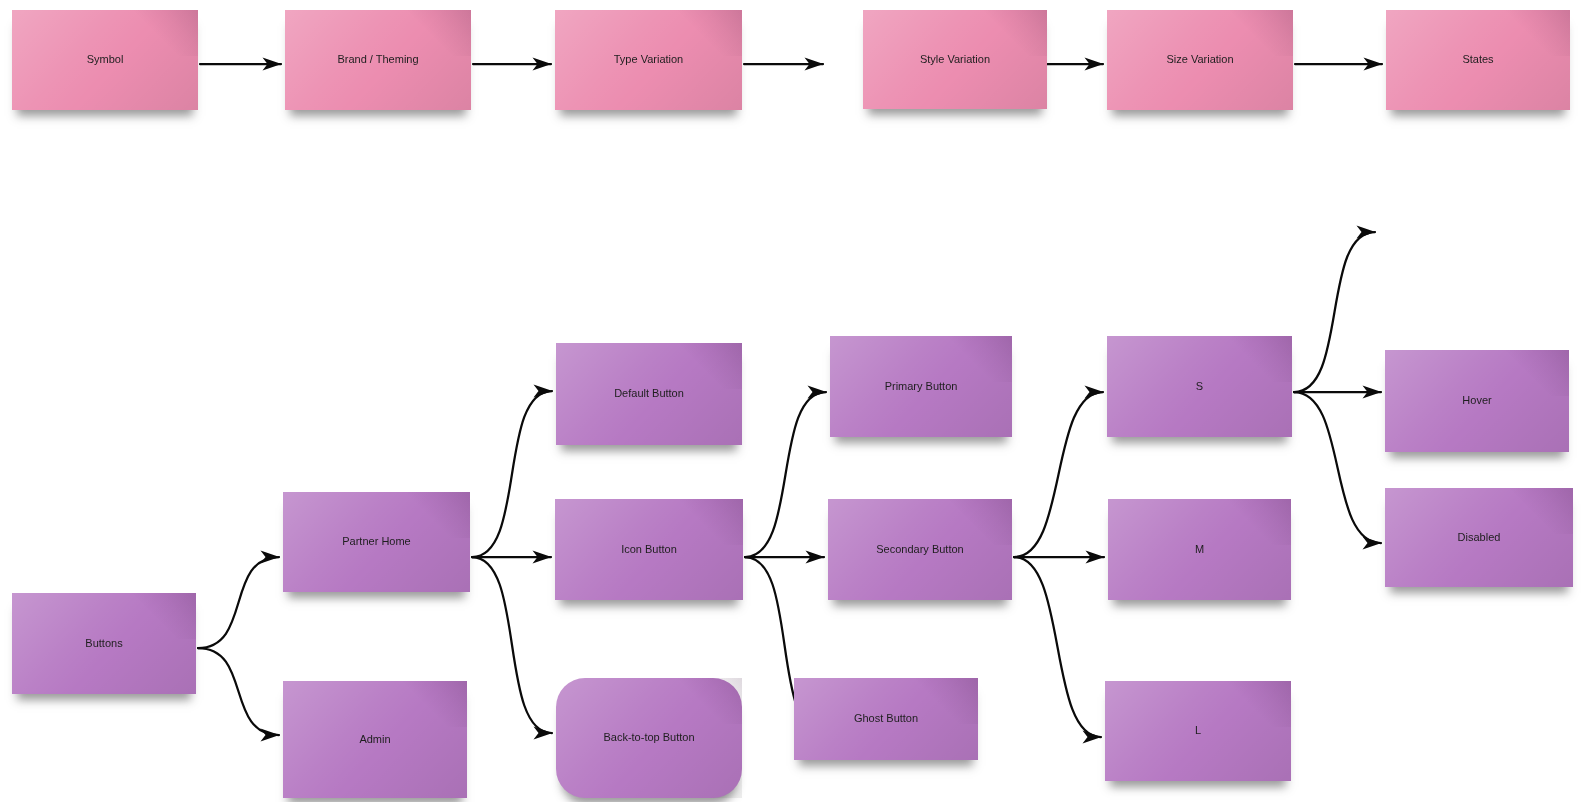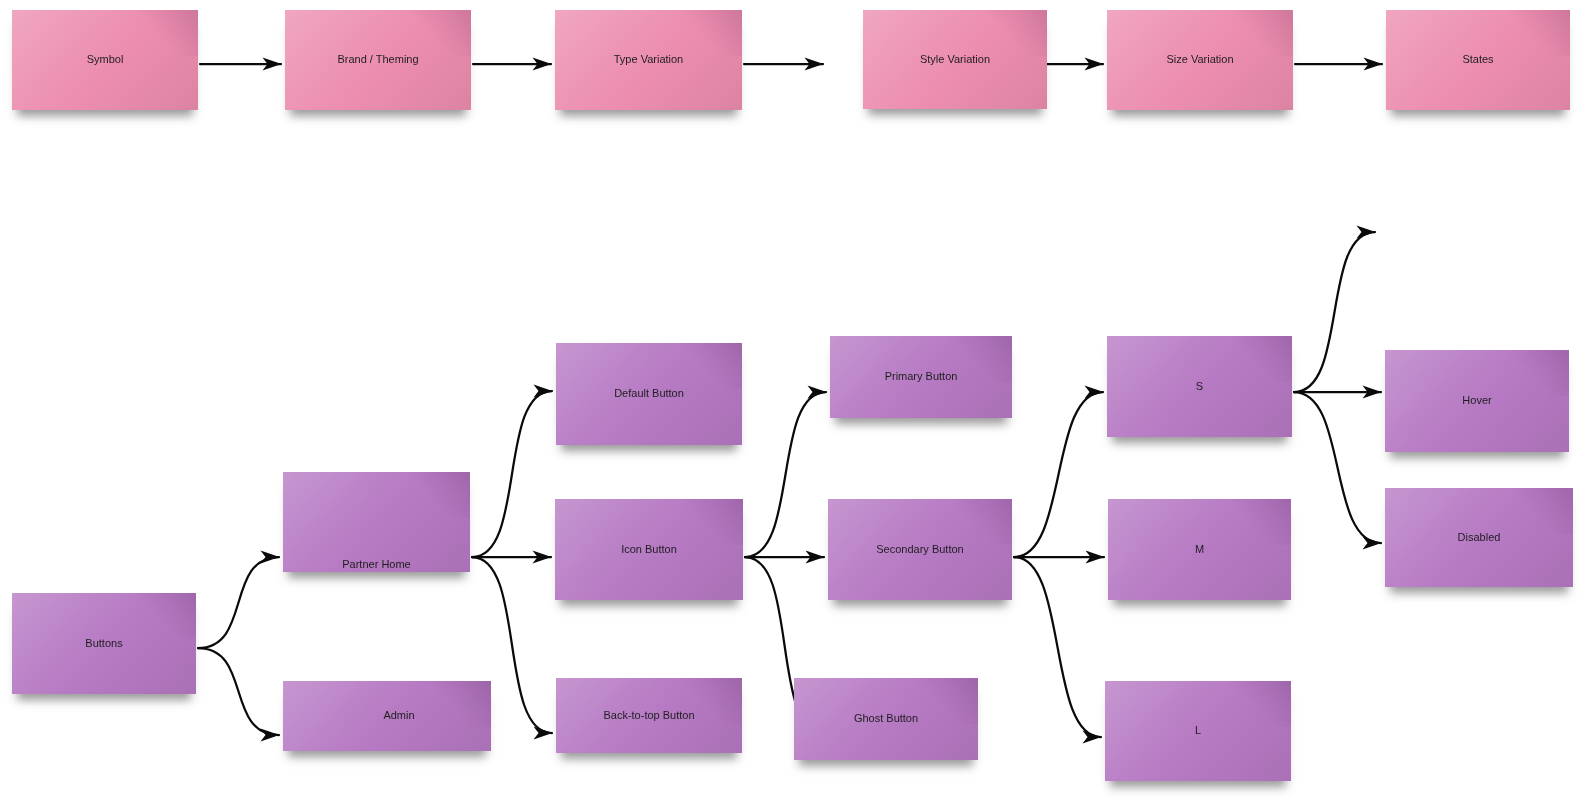--- a/index.html
+++ b/index.html
@@ -123,51 +123,51 @@
       </div>
       <div class="note pink" style="left: 1107px; top: 10px; width: 186px; height: 100px;">
         <span class="note-label">Size Variation</span>
       </div>
       <div class="note pink" style="left: 1386px; top: 10px; width: 184px; height: 100px;">
         <span class="note-label">States</span>
       </div>
       <div class="note purple" style="left: 556px; top: 335px; width: 186px; height: 102px; margin-top: 8px;">
         <span class="note-label">Default Button</span>
       </div>
-      <div class="note purple" style="left: 830px; top: 336px; width: 182px; height: 82px;">
+      <div class="note purple" style="left: 830px; top: 336px; width: 182px; height: 101px;">
         <span class="note-label">Primary Button</span>
       </div>
       <div class="note purple" style="left: 1107px; top: 336px; width: 185px; height: 101px;">
         <span class="note-label">S</span>
       </div>
       <div class="note purple" style="left: 1385px; top: 350px; width: 184px; height: 102px;">
         <span class="note-label">Hover</span>
       </div>
-      <div class="note purple" style="left: 283px; top: 472px; width: 187px; height: 100px; align-items: flex-end;">
+      <div class="note purple" style="left: 283px; top: 492px; width: 187px; height: 100px;">
         <span class="note-label">Partner Home</span>
       </div>
       <div class="note purple" style="left: 555px; top: 499px; width: 188px; height: 101px;">
         <span class="note-label">Icon Button</span>
       </div>
       <div class="note purple" style="left: 828px; top: 499px; width: 184px; height: 101px;">
         <span class="note-label">Secondary Button</span>
       </div>
       <div class="note purple" style="left: 1108px; top: 499px; width: 183px; height: 101px;">
         <span class="note-label">M</span>
       </div>
       <div class="note purple" style="left: 1385px; top: 488px; width: 188px; height: 99px;">
         <span class="note-label">Disabled</span>
       </div>
       <div class="note purple" style="left: 12px; top: 593px; width: 184px; height: 101px;">
         <span class="note-label">Buttons</span>
       </div>
-      <div class="note purple" style="left: 283px; top: 681px; width: 184px; height: 70px; padding-left: 24px;">
+      <div class="note purple" style="left: 283px; top: 681px; width: 184px; height: 117px;">
         <span class="note-label">Admin</span>
       </div>
-      <div class="note purple" style="left: 556px; top: 678px; width: 186px; height: 75px;">
+      <div class="note purple" style="left: 556px; top: 678px; width: 186px; height: 120px; border-radius: 29px;">
         <span class="note-label">Back-to-top Button</span>
       </div>
       <div class="note purple" style="left: 794px; top: 678px; width: 184px; height: 82px;">
         <span class="note-label">Ghost Button</span>
       </div>
       <div class="note purple" style="left: 1105px; top: 681px; width: 186px; height: 100px;">
         <span class="note-label">L</span>
       </div>
     </div>
 </div>

